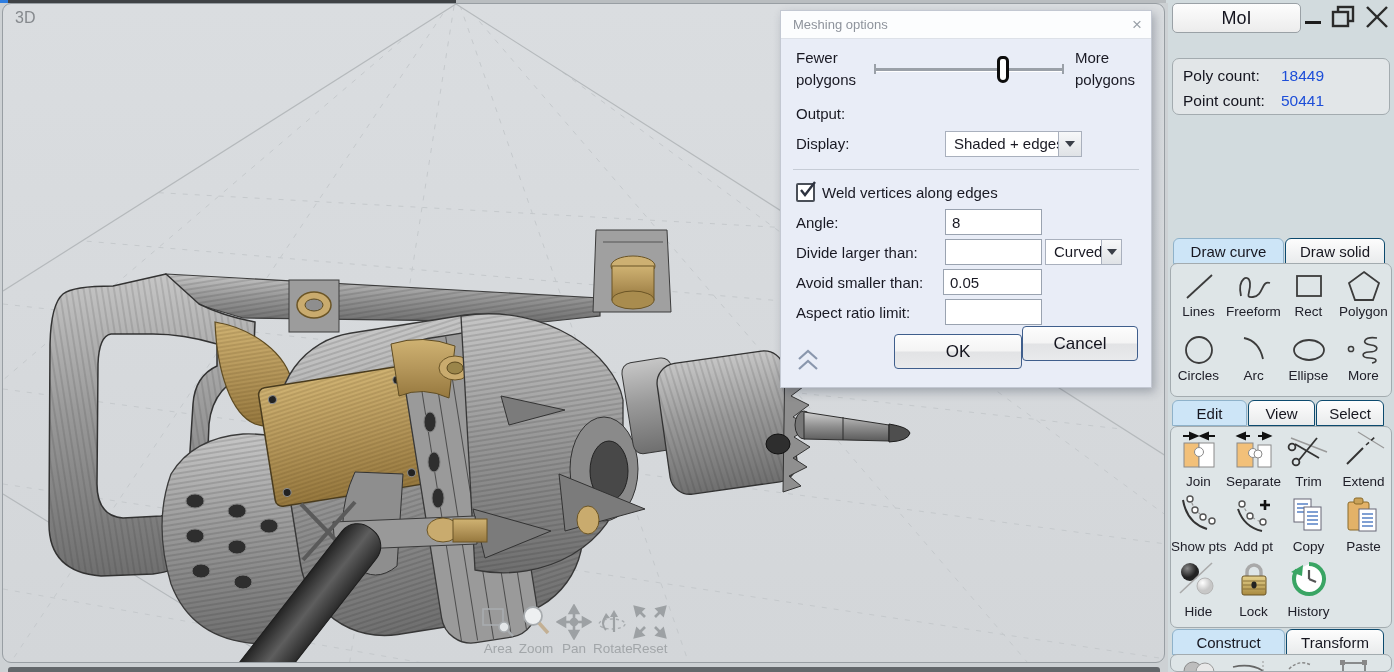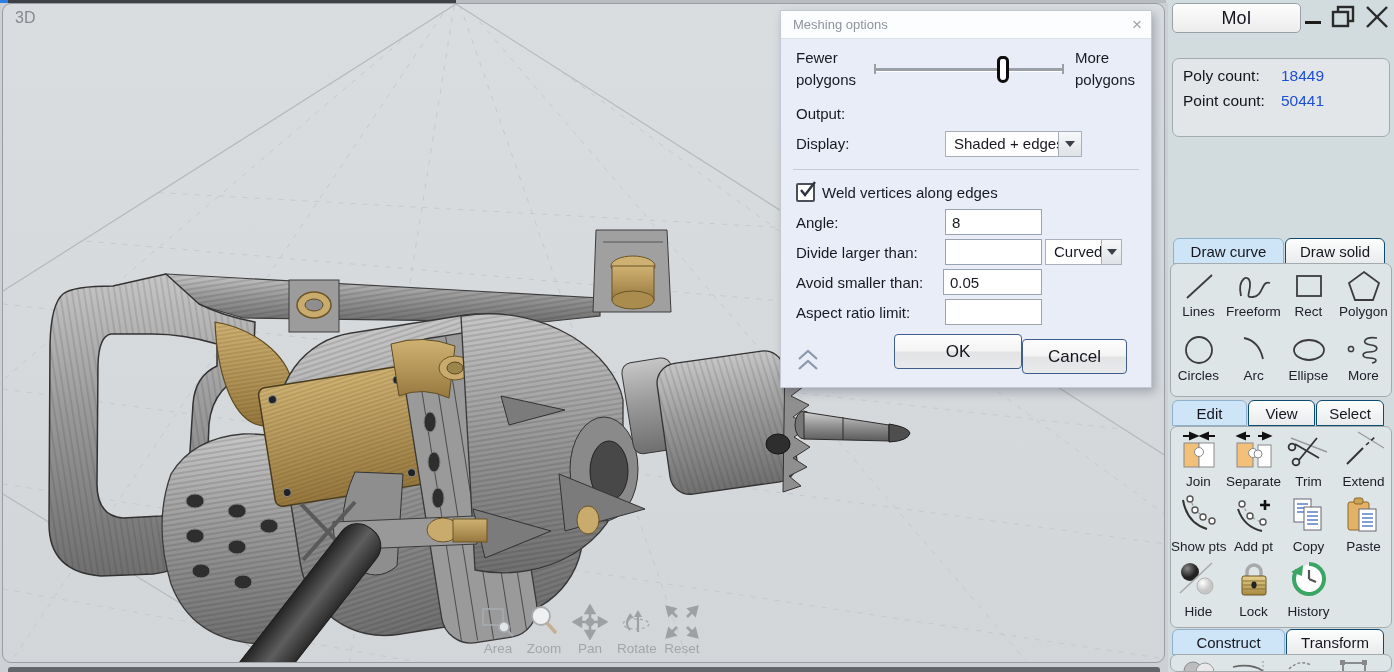--- a/index.html
+++ b/index.html
@@ -9,21 +9,21 @@
   .abs{position:absolute;}
 
   
   #topstrip{left:0;top:0;width:1394px;height:3px;
     background:linear-gradient(to right,#2e7de0 0,#2e7de0 8px,#3f4245 8px,#3f4245 456px,#b9bdc0 456px,#b9bdc0 1166px,#d2dbde 1166px);}
 
   
   #viewport{left:2px;top:3px;width:1163px;height:660px;border:1px solid #989ea3;
     border-radius:9px;background:linear-gradient(#dadde0,#d3d6d9);overflow:hidden;box-sizing:border-box;}
   #vp-label{left:12px;top:5px;font-size:16px;color:#85898d;}
-  #vp-nav{left:476px;top:600px;display:flex;gap:8px;}
+  #vp-nav{left:476px;top:600px;display:flex;gap:0;}
   .navtool{width:38px;text-align:center;}
   .navtool svg{display:block;margin:0 auto;}
   .navlabel{font-size:13.5px;color:#a2a6a9;margin-top:1px;}
 
   
   #bottombar{left:8px;top:667px;width:1152px;height:5px;background:#63676b;border-radius:3px 3px 0 0;}
 
   
   #dialog{left:780px;top:10px;width:370px;height:376px;background:#e9edf7;
     border:1px solid #c3c8d2;box-shadow:3px 4px 9px rgba(40,50,70,.3);}
@@ -49,21 +49,21 @@
     font-size:17px;color:#14141e;display:flex;align-items:center;justify-content:center;box-sizing:border-box;}
   #collapse-chevrons{left:16px;top:310px;}
 
   
   #sidebar{left:1168px;top:0;width:226px;height:672px;background:#d2dbde;}
   #app-title{left:4px;top:3px;width:127px;height:28px;border:1px solid #9aa1a6;border-radius:5px;
     background:linear-gradient(#fdfdfd,#ececec);display:flex;align-items:center;justify-content:center;
     font-size:18px;color:#15151f;}
   #win-min{left:137px;top:21px;width:16px;height:3px;background:#1c1c1c;}
   .panel{position:absolute;background:#dee5e7;border:1px solid #a3abaf;border-radius:7px;box-sizing:border-box;}
-  #stats-panel{left:4px;top:58px;width:218px;height:79px;background:#e2e6e8;}
+  #stats-panel{left:4px;top:58px;width:218px;height:57px;background:#e2e6e8;}
   .statrow{position:absolute;left:10px;font-size:15.5px;color:#14141e;}
   .statval{position:absolute;left:108px;font-size:15.5px;color:#1d4ed8;}
   .tab{position:absolute;height:26px;border:1px solid #0c4a6e;border-radius:6px 6px 0 0;box-sizing:border-box;
     display:flex;align-items:center;justify-content:center;font-size:15px;color:#16161f;
     background:linear-gradient(#fdfdfd,#e9ebec);}
   .tab.active{background:#cde5f7;border-color:#8fb2ca;}
   .toolgrid{position:absolute;display:flex;}
   .tool{width:55px;text-align:center;}
   .tool svg{display:block;margin:0 auto;}
   .toollabel{font-size:13.5px;color:#20202a;margin-top:0px;white-space:nowrap;}
@@ -627,15 +627,15 @@
 
     <div class="dlabel abs" style="left:15px;top:265px">Aspect ratio limit:</div>
     <input class="dinput" style="left: 164px; top: 260px; width: 83px;" value="">
 
     <svg id="collapse-chevrons" class="abs" width="22" height="26" viewBox="0 0 22 26">
       <path d="M2,10 L11,2 L20,10" fill="none" stroke="#8a97ad" stroke-width="2.2"></path>
       <path d="M2,20 L11,12 L20,20" fill="none" stroke="#8a97ad" stroke-width="2.2"></path>
     </svg>
 
     <div class="dbtn abs" style="left:113px;top:295px;width:128px">OK</div>
-    <div class="dbtn abs" style="left:241px;top:300px;width:105px">Cancel</div>
+    <div class="dbtn abs" style="left:241px;top:287px;width:116px">Cancel</div>
   </div>
 </div>
 
 </body></html>

